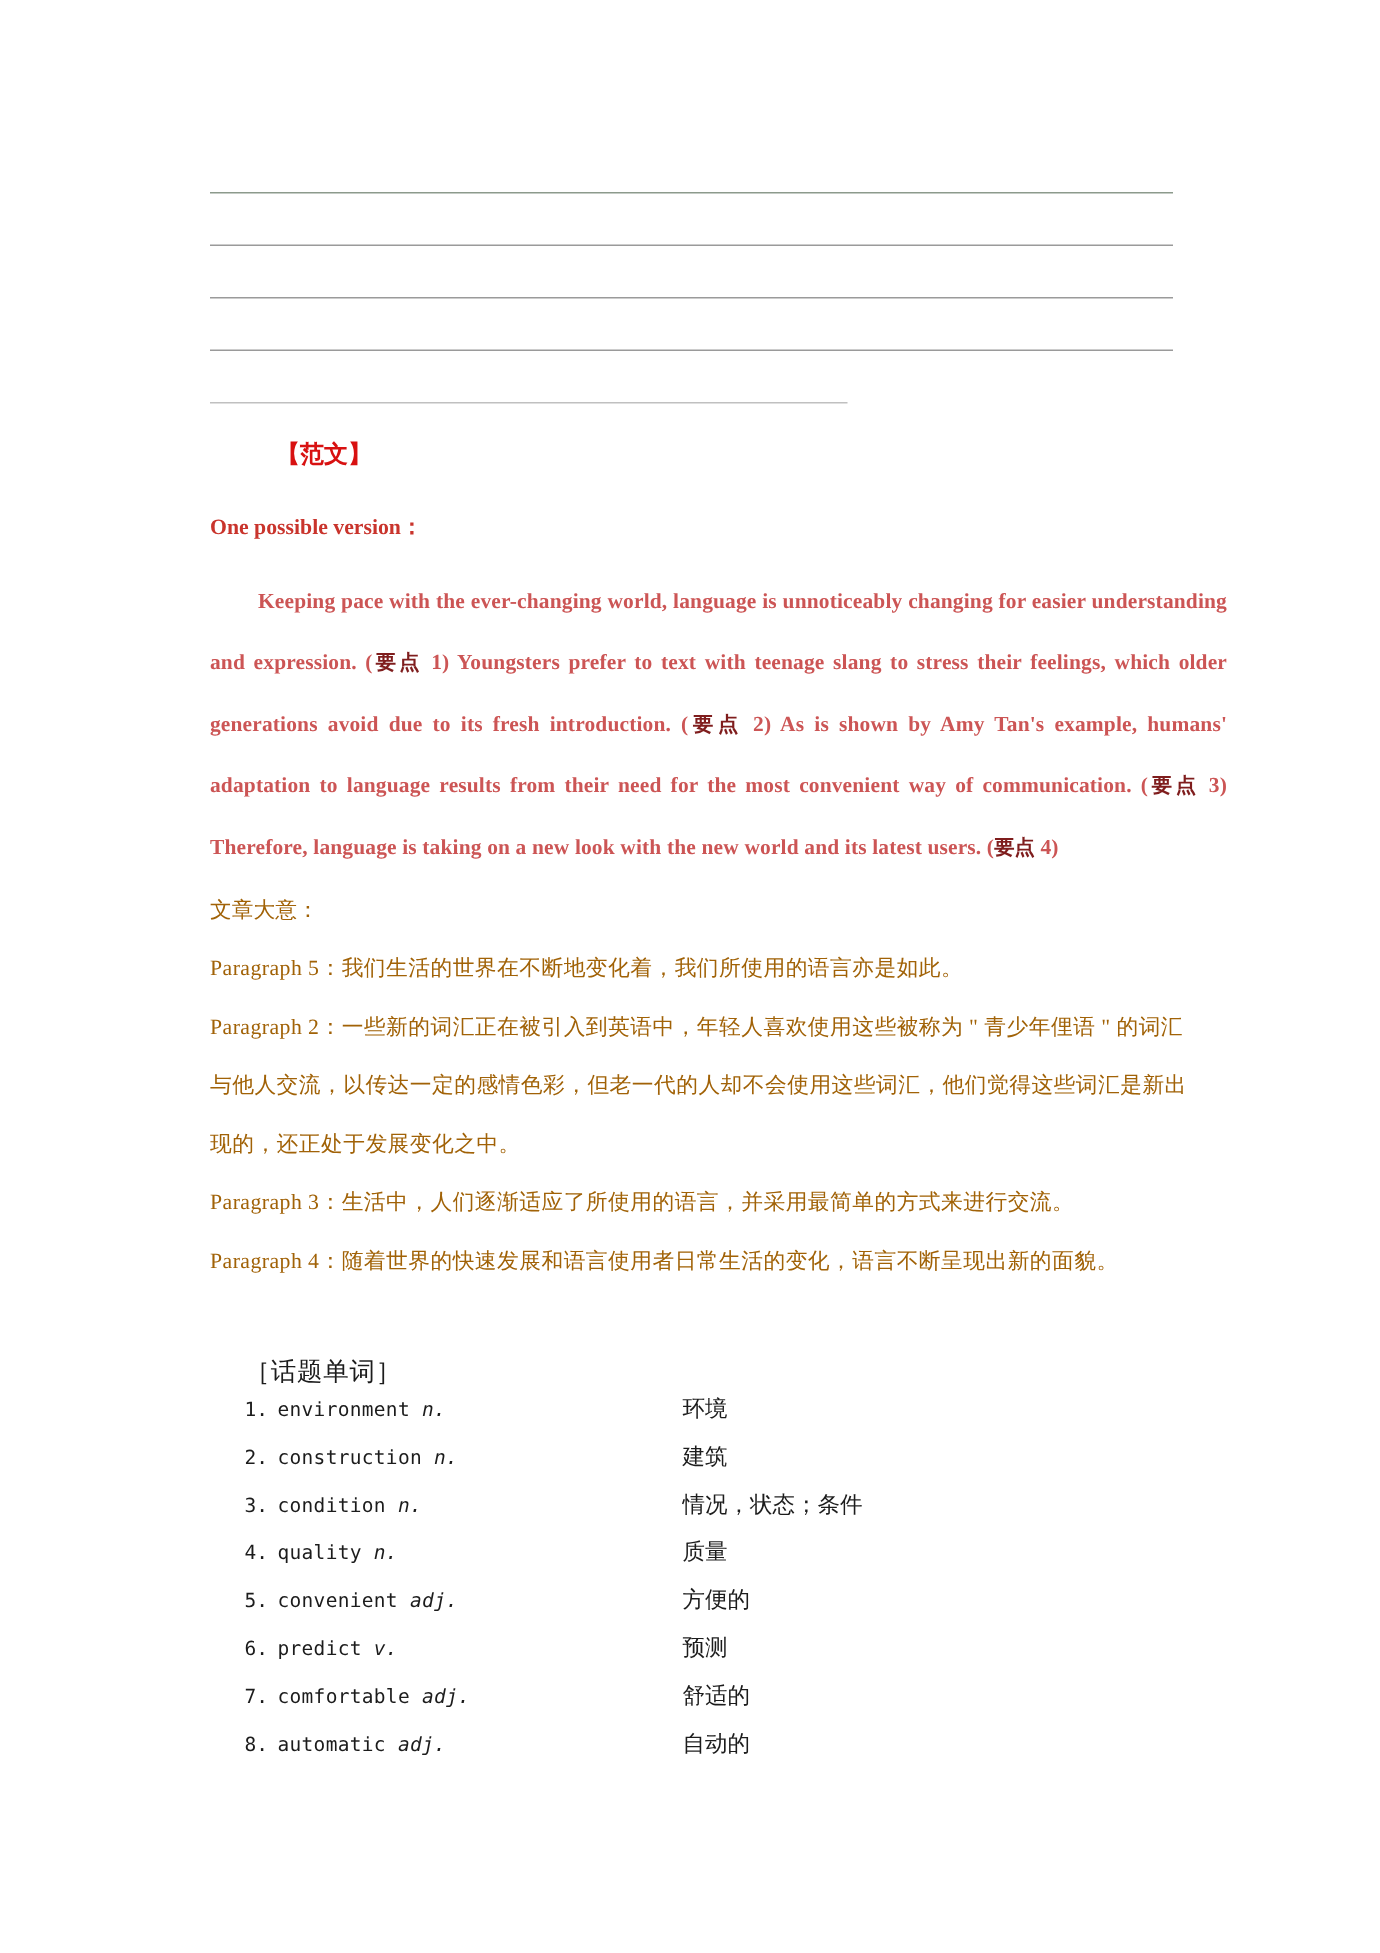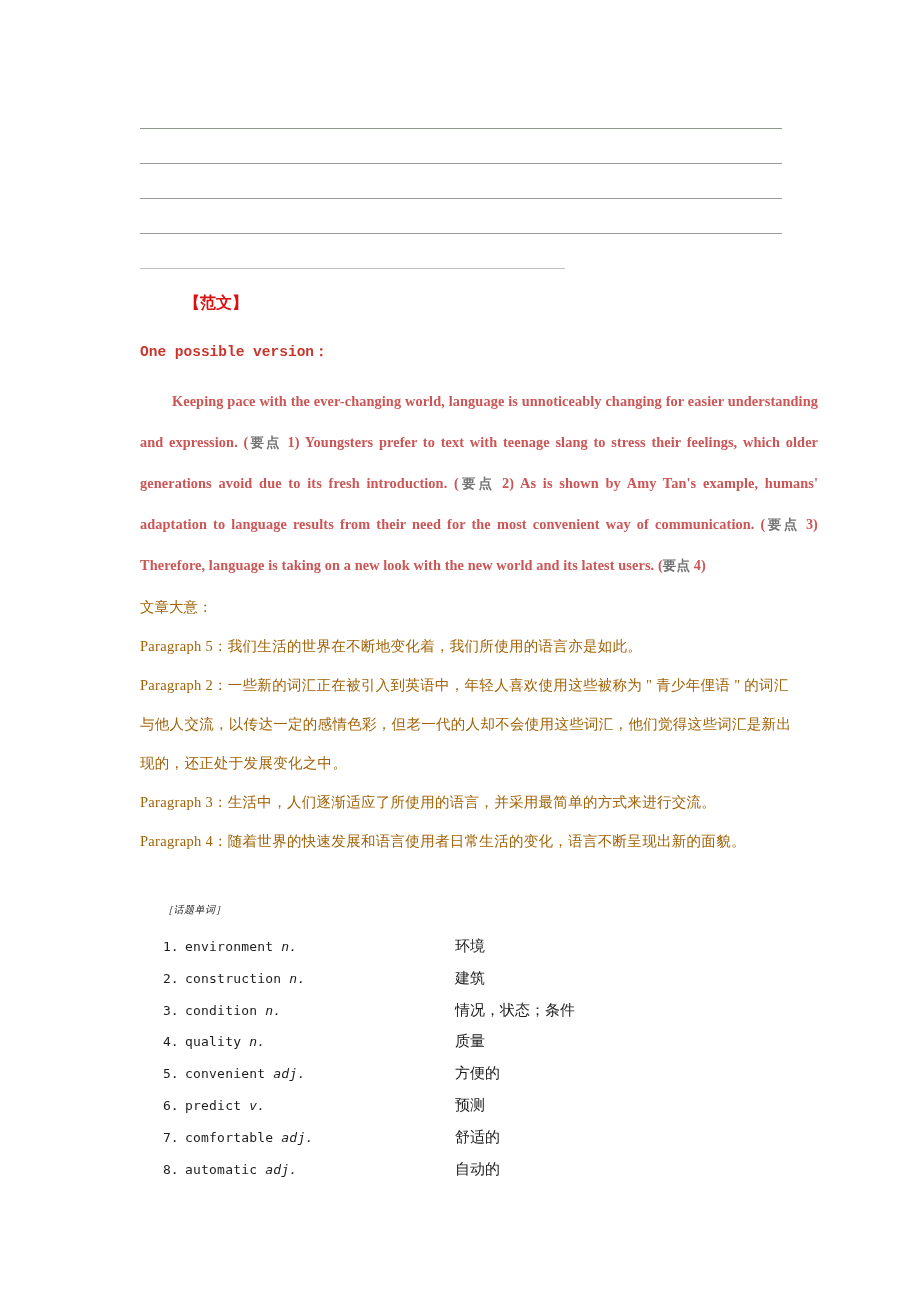--- a/index.html
+++ b/index.html
@@ -54,21 +54,21 @@
     color: #d81111;
     letter-spacing: 0px;
     white-space: nowrap;
     margin-left: 44px;
   }
 
   .one-possible {
     position: absolute;
     left: 140px;
     top: 342px;
-    font-family: Liberation Mono, monospace;
+    font-family: Liberation Serif, serif;
     font-size: 14.5px;
     font-weight: bold;
     color: #c9342c;
     white-space: nowrap;
   }
 
   
   .essay {
     position: absolute;
     left: 140px;
@@ -79,21 +79,21 @@
     font-weight: bold;
     color: #cc5555;
     line-height: 41px;
     text-align: justify;
     text-indent: 32px;
     letter-spacing: 0.1px;
   }
   .essay .pt {
     font-family: "DejaVu Sans", sans-serif;
     font-weight: bold;
-    color: #737373;
+    color: #7f1d1d;
     font-size: 13.5px;
   }
 
   
   .summary {
     position: absolute;
     left: 140px;
     top: 588px;
     width: 660px;
     font-size: 14.5px;
@@ -113,24 +113,23 @@
     position: absolute;
     left: 163px;
     top: 903px;
     width: 620px;
     font-family: "DejaVu Sans Mono", "Liberation Mono", monospace;
     font-size: 13px;
     color: #1c1c1c;
   }
   .vocab-title {
     font-family: "Liberation Serif", "DejaVu Serif", serif;
-    font-size: 10px;
-    margin-bottom: 20px;
+    font-size: 17px;
+    margin-bottom: 4px;
     letter-spacing: 0.5px;
-    font-style: italic;
   }
   .vrow {
     display: flex;
     align-items: baseline;
     height: 31.8px;
   }
   .vnum {
     width: 22px;
     flex: 0 0 22px;
     font-family: "DejaVu Sans Mono", "Liberation Mono", monospace;

